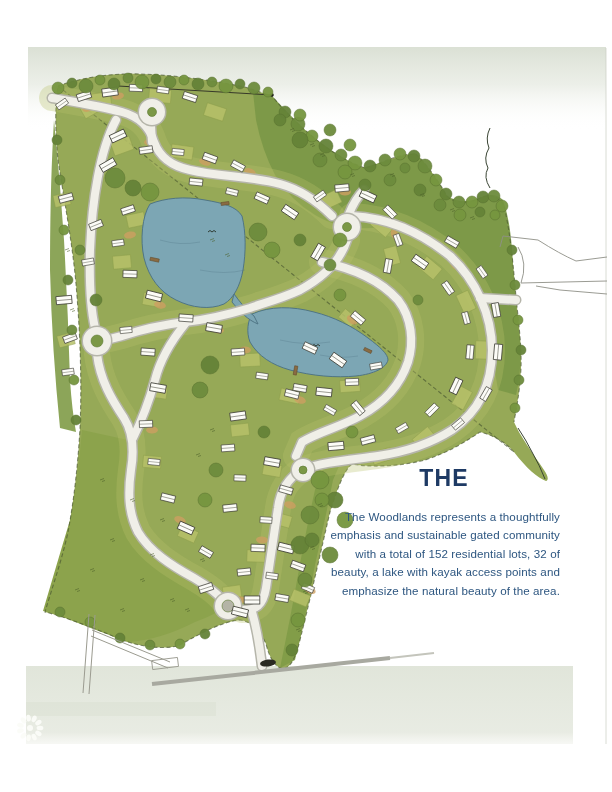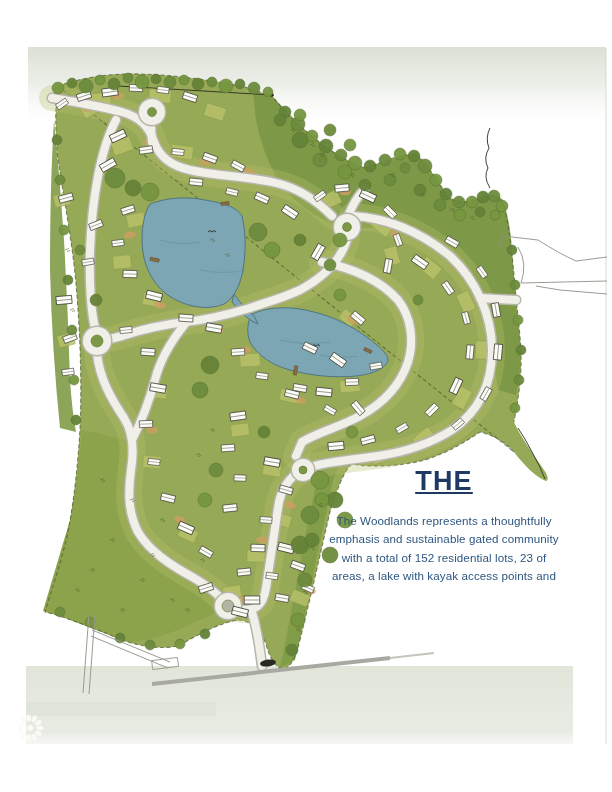--- a/index.html
+++ b/index.html
@@ -23,29 +23,29 @@
     background:#ffffff;overflow:hidden;
     font-family:"Liberation Sans", sans-serif;
   }
   .map-svg{position:absolute;left:0;top:0;width:612px;height:792px;}
   .panel{
     position:absolute;left:328px;top:467px;width:232px;
     text-align:center;z-index:3;
   }
   .title{
     color:var(--accent-navy);
-    font-weight:bold;font-size:27px;line-height:1.04;
+    font-weight:bold;font-size:23px;line-height:1.04;
     letter-spacing:1.2px;
-    text-decoration:underline;
   }
   .desc{
     margin-top:17px;
     color:var(--body-blue);
     font-size:11.6px;line-height:18.4px;
     letter-spacing:.1px;
+    text-align:right;
   }
   .desc div{white-space:pre-wrap;}
   
   .greenbase{fill:var(--map-green);}
   .green-edge{fill:none;stroke:#465530;stroke-width:1.1;stroke-dasharray:4 2.5;opacity:.65;}
   .forest{fill:var(--forest-green);opacity:.92;}
   .meadow{fill:var(--meadow-green);}
   .strip{fill:#7f9b47;opacity:.9;}
   .lakeshape{fill:var(--lake-blue);stroke:#4f7585;stroke-width:1;}
   .laketex{fill:none;stroke:#4e7485;stroke-width:1;opacity:.3;}
@@ -795,17 +795,18 @@
       </g>
   </svg>
 
   <div class="panel">
     <div class="title">
       <div>THE</div>
     </div>
     <div class="desc">
       <div>The Woodlands represents a thoughtfully</div>
       <div>emphasis and sustainable gated community</div>
-      <div>with a total of 152 residential lots, 23 of</div>
-      <div>areas, a lake with kayak access points and</div>
+      <div>with a total of 152 residential lots, 32 of</div>
+      <div>beauty, a lake with kayak access points and</div>
+      <div>emphasize the natural beauty of the area.</div>
     </div>
   </div>
 </div>
 
 </body></html>

